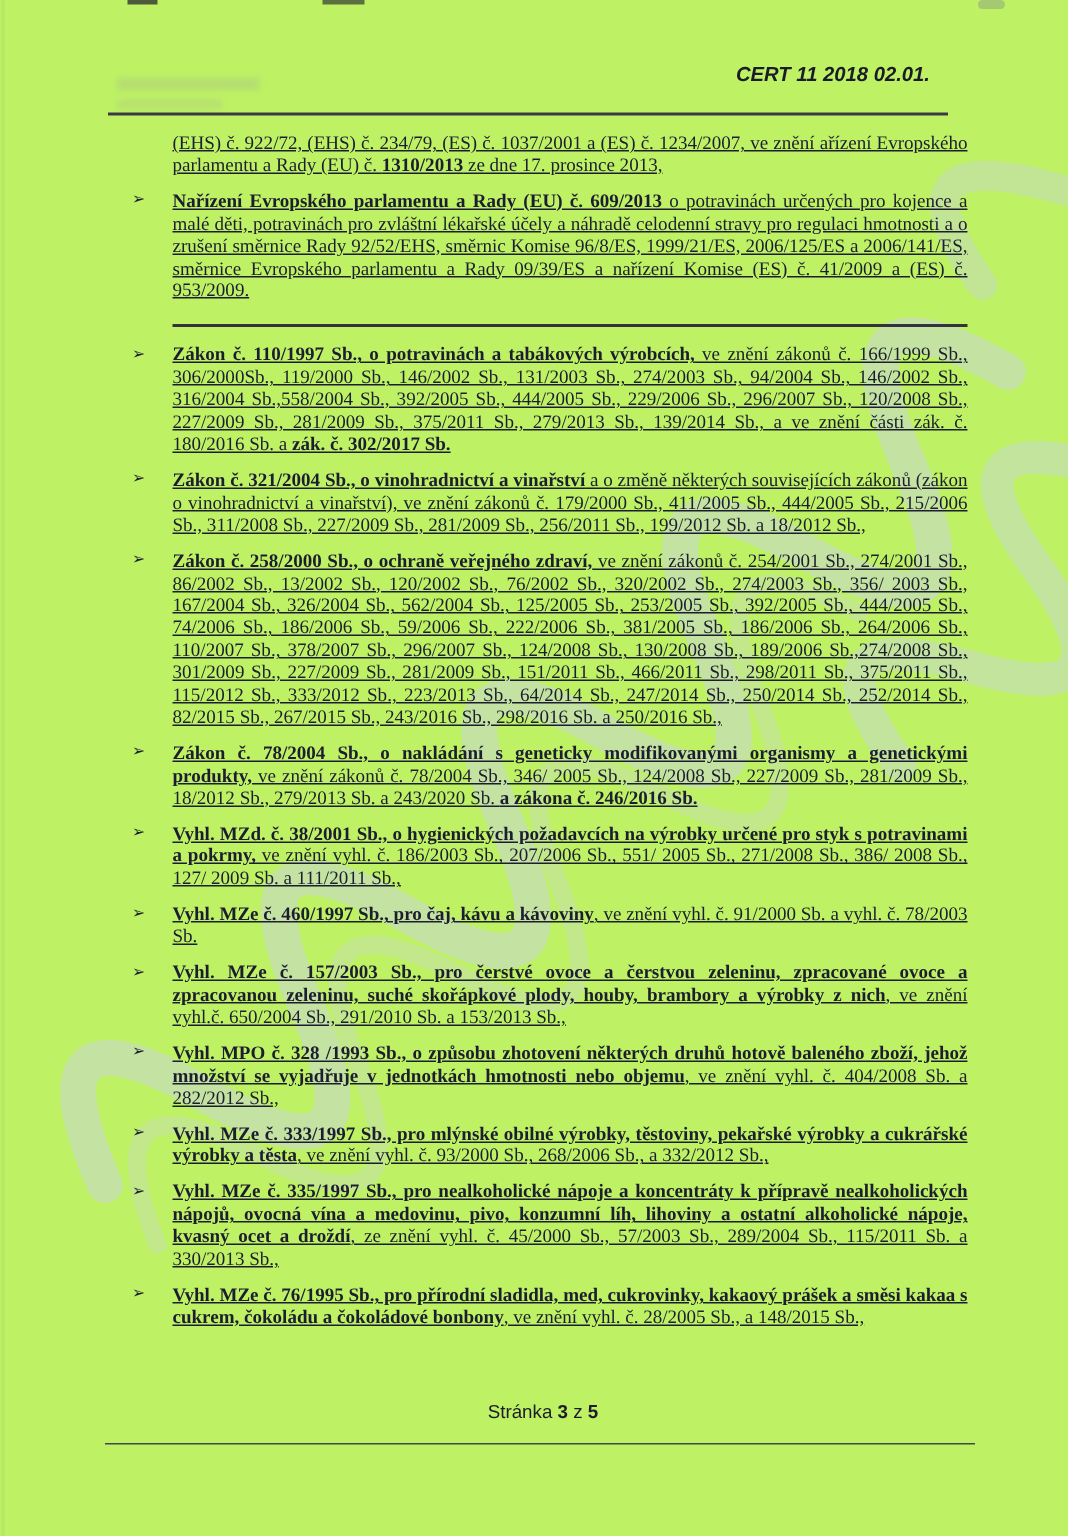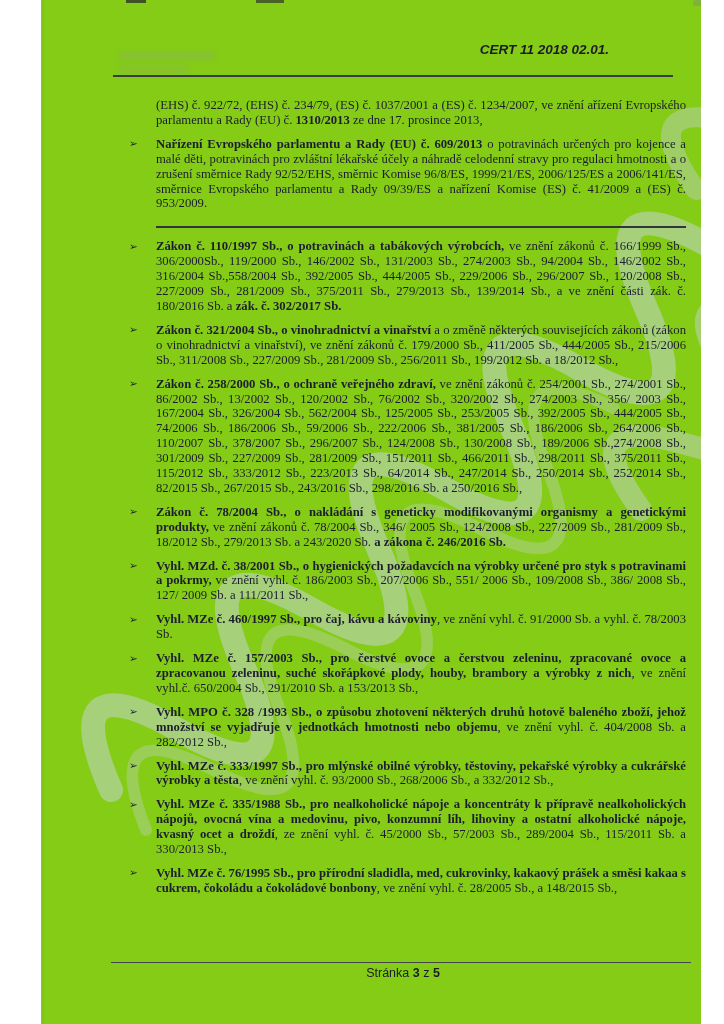--- a/index.html
+++ b/index.html
@@ -3,25 +3,24 @@
 <meta charset="utf-8">
 <style>
   html, body { margin: 0; padding: 0; }
   body {
     width: 724px; height: 1024px;
     background: #ffffff;
     font-family: "Liberation Serif", serif;
   }
   .page {
     position: relative;
-    width: 660px; height: 1024px;
-    background: #84cc16;
+    width: 712px; height: 1024px;
+    background: #bef264;
     overflow: hidden;
     color: #1d1d30;
-    margin-left: 41px;
   }
   
   .watermark {
     position: absolute; left: 0; top: 0;
     pointer-events: none;
     z-index: 1;
   }
   
   .artifact { position: absolute; z-index: 2; }
   .a-top1 { left: 85px; top: 0; width: 20px; height: 3px; background: rgba(40,40,45,0.75); }
@@ -41,42 +40,42 @@
   }
   .rule {
     position: absolute; height: 2px;
     background: #3a3a42; z-index: 3;
   }
   .rule-top { left: 72px; top: 75px; width: 560px; }
   .rule-footer { left: 70px; top: 962px; width: 580px; height: 1px; background: #44444c; }
 
   
   .content {
-    position: absolute; left: 115px; top: 98px; width: 530px;
+    position: absolute; left: 115px; top: 88px; width: 530px;
     z-index: 3;
-    font-size: 12.7px; line-height: 14.9px;
+    font-size: 12.7px; line-height: 14.9px; text-decoration: underline;
   }
   .para {
     position: relative;
     text-align: justify;
     margin: 0 0 9px 0;
   }
   .bullet {
     position: absolute; left: -27px; top: 0.5px;
     font-size: 10.5px; color: #1d1d30;
   }
   .b { font-weight: bold; }
   .midrule {
     height: 2px; background: #33333b;
     margin: 15px 0 11px 0;
   }
 
   
   .footer-text {
-    position: absolute; left: 0; top: 966px; width: 724px;
+    position: absolute; left: 0; top: 934px; width: 724px;
     text-align: center;
     font-family: "Liberation Sans", sans-serif;
     font-size: 12.5px; color: #1c1c28;
     z-index: 3;
   }
 </style>
 </head>
 <body>
 
 <div class="page">
@@ -109,25 +108,25 @@
   <div class="rule rule-top"></div>
 
   <div class="content">
       <div class="para"><span><span>(EHS) č. 922/72, (EHS) č. 234/79, (ES) č. 1037/2001 a (ES) č. 1234/2007, ve znění ařízení Evropského parlamentu a Rady (EU) č. </span><span class="b">1310/2013</span><span> ze dne 17. prosince 2013,</span></span></div>
       <div class="para"><span class="bullet">➢</span><span><span class="b">Nařízení Evropského parlamentu a Rady (EU) č. 609/2013</span><span> o potravinách určených pro kojence a malé děti, potravinách pro zvláštní lékařské účely a náhradě celodenní stravy pro regulaci hmotnosti a o zrušení směrnice Rady 92/52/EHS, směrnic Komise 96/8/ES, 1999/21/ES, 2006/125/ES a 2006/141/ES, směrnice Evropského parlamentu a Rady 09/39/ES a nařízení Komise (ES) č. 41/2009 a (ES) č. 953/2009.</span></span></div>
       <div class="midrule"></div>
       <div class="para"><span class="bullet">➢</span><span><span class="b">Zákon č. 110/1997 Sb., o potravinách a tabákových výrobcích,</span><span> ve znění zákonů č. 166/1999 Sb., 306/2000Sb., 119/2000 Sb., 146/2002 Sb., 131/2003 Sb., 274/2003 Sb., 94/2004 Sb., 146/2002 Sb., 316/2004 Sb.,558/2004 Sb., 392/2005 Sb., 444/2005 Sb., 229/2006 Sb., 296/2007 Sb., 120/2008 Sb., 227/2009 Sb., 281/2009 Sb., 375/2011 Sb., 279/2013 Sb., 139/2014 Sb., a ve znění části zák. č. 180/2016 Sb. a </span><span class="b">zák. č. 302/2017 Sb.</span></span></div>
       <div class="para"><span class="bullet">➢</span><span><span class="b">Zákon č. 321/2004 Sb., o vinohradnictví a vinařství</span><span> a o změně některých souvisejících zákonů (zákon o vinohradnictví a vinařství), ve znění zákonů č. 179/2000 Sb., 411/2005 Sb., 444/2005 Sb., 215/2006 Sb., 311/2008 Sb., 227/2009 Sb., 281/2009 Sb., 256/2011 Sb., 199/2012 Sb. a 18/2012 Sb.,</span></span></div>
       <div class="para"><span class="bullet">➢</span><span><span class="b">Zákon č. 258/2000 Sb., o ochraně veřejného zdraví,</span><span> ve znění zákonů č. 254/2001 Sb., 274/2001 Sb., 86/2002 Sb., 13/2002 Sb., 120/2002 Sb., 76/2002 Sb., 320/2002 Sb., 274/2003 Sb.,  356/ 2003 Sb., 167/2004 Sb., 326/2004 Sb.,  562/2004 Sb., 125/2005 Sb., 253/2005 Sb., 392/2005 Sb.,  444/2005 Sb., 74/2006 Sb., 186/2006 Sb., 59/2006 Sb., 222/2006 Sb., 381/2005 Sb., 186/2006 Sb., 264/2006 Sb., 110/2007 Sb., 378/2007 Sb.,  296/2007 Sb., 124/2008 Sb., 130/2008 Sb., 189/2006 Sb.,274/2008 Sb., 301/2009 Sb., 227/2009 Sb., 281/2009 Sb., 151/2011 Sb., 466/2011 Sb., 298/2011 Sb., 375/2011 Sb., 115/2012 Sb., 333/2012 Sb., 223/2013 Sb., 64/2014 Sb., 247/2014 Sb., 250/2014 Sb., 252/2014 Sb., 82/2015 Sb., 267/2015 Sb., 243/2016 Sb., 298/2016 Sb. a 250/2016 Sb.,</span></span></div>
       <div class="para"><span class="bullet">➢</span><span><span class="b">Zákon č. 78/2004 Sb., o nakládání s geneticky modifikovanými organismy a genetickými produkty,</span><span> ve znění zákonů č. 78/2004 Sb., 346/ 2005 Sb., 124/2008 Sb., 227/2009 Sb., 281/2009 Sb., 18/2012 Sb., 279/2013 Sb. a 243/2020 Sb. </span><span class="b">a zákona č. 246/2016 Sb.</span></span></div>
-      <div class="para"><span class="bullet">➢</span><span><span class="b">Vyhl. MZd. č. 38/2001 Sb., o hygienických požadavcích na výrobky určené pro styk s potravinami a pokrmy,</span><span> ve znění vyhl. č. 186/2003 Sb., 207/2006 Sb., 551/ 2006 Sb., 109/2008 Sb., 386/ 2008 Sb., 127/ 2009 Sb. a  111/2011 Sb.,</span></span></div>
+      <div class="para"><span class="bullet">➢</span><span><span class="b">Vyhl. MZd. č. 38/2001 Sb., o hygienických požadavcích na výrobky určené pro styk s potravinami a pokrmy,</span><span> ve znění vyhl. č. 186/2003 Sb., 207/2006 Sb., 551/ 2005 Sb., 271/2008 Sb., 386/ 2008 Sb., 127/ 2009 Sb. a  111/2011 Sb.,</span></span></div>
       <div class="para"><span class="bullet">➢</span><span><span class="b">Vyhl. MZe č. 460/1997 Sb., pro čaj, kávu a kávoviny</span><span>, ve znění vyhl. č. 91/2000 Sb. a vyhl. č. 78/2003 Sb.</span></span></div>
       <div class="para"><span class="bullet">➢</span><span><span class="b">Vyhl. MZe č. 157/2003 Sb., pro čerstvé ovoce a čerstvou zeleninu, zpracované ovoce a zpracovanou zeleninu, suché skořápkové plody, houby, brambory a výrobky z nich</span><span>, ve znění vyhl.č. 650/2004 Sb., 291/2010 Sb. a 153/2013 Sb.,</span></span></div>
       <div class="para"><span class="bullet">➢</span><span><span class="b">Vyhl. MPO č. 328 /1993 Sb., o způsobu zhotovení některých druhů hotově baleného zboží, jehož množství se vyjadřuje v jednotkách hmotnosti nebo objemu</span><span>, ve znění vyhl. č. 404/2008 Sb. a 282/2012 Sb.,</span></span></div>
       <div class="para"><span class="bullet">➢</span><span><span class="b">Vyhl. MZe č. 333/1997 Sb., pro mlýnské obilné výrobky, těstoviny, pekařské výrobky a cukrářské výrobky a těsta</span><span>, ve znění vyhl. č. 93/2000 Sb., 268/2006 Sb., a 332/2012 Sb.,</span></span></div>
-      <div class="para"><span class="bullet">➢</span><span><span class="b">Vyhl. MZe č. 335/1988 Sb., pro nealkoholické nápoje a koncentráty k přípravě nealkoholických nápojů, ovocná vína a medovinu, pivo, konzumní líh, lihoviny a ostatní alkoholické nápoje, kvasný ocet a droždí</span><span>, ze znění vyhl. č. 45/2000 Sb., 57/2003 Sb., 289/2004 Sb., 115/2011 Sb. a 330/2013 Sb.,</span></span></div>
+      <div class="para"><span class="bullet">➢</span><span><span class="b">Vyhl. MZe č. 335/1997 Sb., pro nealkoholické nápoje a koncentráty k přípravě nealkoholických nápojů, ovocná vína a medovinu, pivo, konzumní líh, lihoviny a ostatní alkoholické nápoje, kvasný ocet a droždí</span><span>, ze znění vyhl. č. 45/2000 Sb., 57/2003 Sb., 289/2004 Sb., 115/2011 Sb. a 330/2013 Sb.,</span></span></div>
       <div class="para"><span class="bullet">➢</span><span><span class="b">Vyhl. MZe č. 76/1995 Sb., pro přírodní sladidla, med, cukrovinky, kakaový prášek a směsi kakaa s cukrem, čokoládu a čokoládové bonbony</span><span>, ve znění vyhl. č. 28/2005 Sb., a 148/2015 Sb.,</span></span></div>
     </div>
 
   <div class="rule rule-footer"></div>
   <div class="footer-text"><span>Stránka </span><span class="b">3</span><span> z </span><span class="b">5</span></div>
 
 </div>
 
 </body></html>

